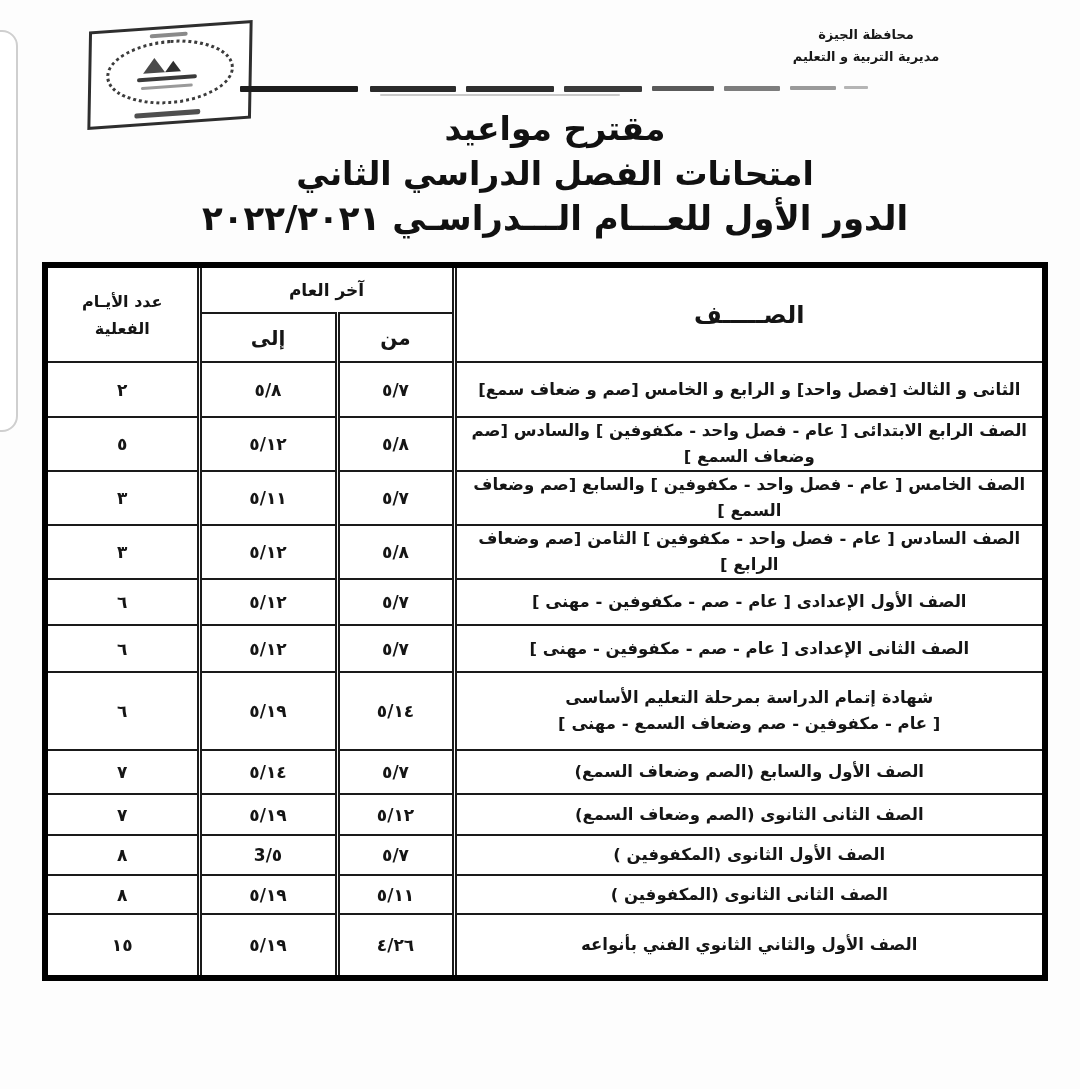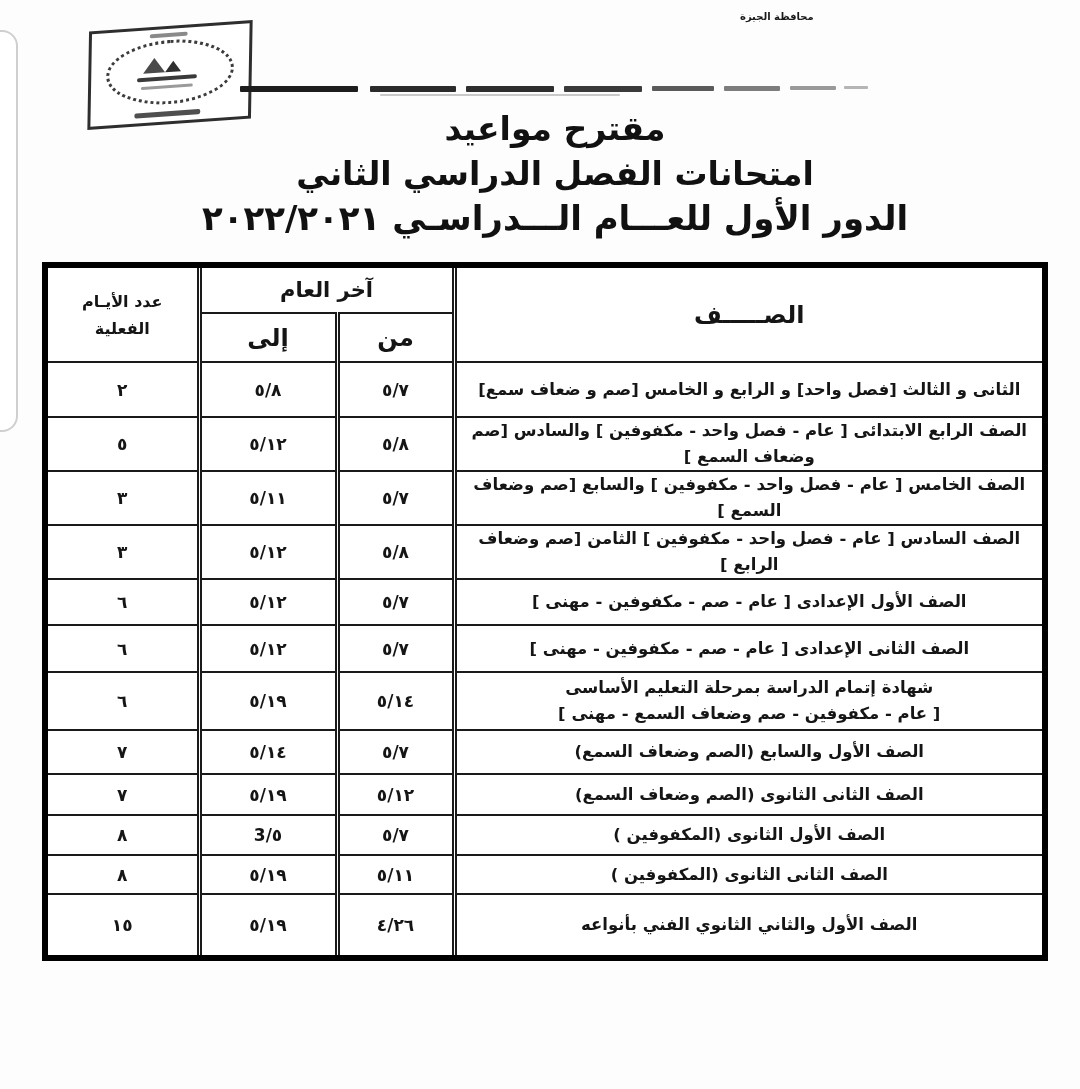--- a/index.html
+++ b/index.html
@@ -10,23 +10,23 @@
   }
 
   
   .left-card-edge {
     position:absolute; left:-30px; top:30px; width:44px; height:398px;
     border:2px solid #cfcfcf; border-radius:16px; background:#fff;
   }
 
   
   .org-block {
-    position:absolute; top:6px; right:88px; width:252px;
-    direction:rtl; text-align:left; font-weight:bold;
-    font-size:10px; line-height:22px; color:#181818;
+    position:absolute; top:24px; right:88px; width:252px;
+    direction:rtl; text-align:center; font-weight:bold;
+    font-size:13px; line-height:22px; color:#181818;
   }
 
   
   .hdr-rule { position:absolute; top:84px; left:240px; width:630px; height:16px; }
   .hdr-rule i { position:absolute; top:2px; display:block; border-radius:1px; }
   .hdr-rule .s1 { left:0;   width:118px; height:6px; background:#1d1d1d; }
   .hdr-rule .s2 { left:130px; width:86px; height:6px; background:#2b2b2b; }
   .hdr-rule .s3 { left:226px; width:88px; height:6px; background:#2e2e2e; }
   .hdr-rule .s4 { left:324px; width:78px; height:6px; background:#3a3a3a; }
   .hdr-rule .s5 { left:412px; width:62px; height:5px; background:#5a5a5a; }
@@ -77,50 +77,51 @@
     direction:rtl; border:6px solid #000; background:#fff;
   }
   .sched th, .sched td {
     border-top:2px solid #1a1a1a; border-bottom:2px solid #1a1a1a;
     border-left:5px double #1a1a1a; border-right:5px double #1a1a1a;
     text-align:center; vertical-align:middle; font-weight:bold;
     padding:0 6px; color:#151515; overflow:hidden;
   }
   .h1 { height:48px; } .h2 { height:49px; }
   .th-grade { font-size:24px; letter-spacing:1px; }
-  .th-endyear { font-size:21px; border-bottom-width:2px; }
-  .th-from, .th-to { font-size:24px; border-bottom:5px double #1a1a1a; }
+  .th-endyear { font-size:17px; border-bottom-width:2px; }
+  .th-from, .th-to { font-size:20px; border-bottom:5px double #1a1a1a; }
   .th-grade, .th-days { border-bottom:5px double #1a1a1a; }
   .th-days { font-size:16px; line-height:27px; white-space:pre-line; }
 
   td.c-grade { font-size:16.5px; line-height:26px; white-space:pre-line; }
   td.c-from, td.c-to { font-size:17px;margin-left:48px; }
   td.c-days { font-size:17px; }
 
   .r0{height:55px}.r1{height:53px}.r2{height:47px}.r3{height:47px}
-  .r4{height:46px}.r5{height:47px}.r6{height:58px}.r7{height:44px}
+  .r4{height:46px}.r5{height:47px}.r6{height:78px}.r7{height:44px}
   .r8{height:41px}.r9{height:40px}.r10{height:39px}.r11{height:64px}
 </style>
 </head>
 <body>
 
 <div class="left-card-edge"></div>
 
 <div class="stamp">
   <div class="wreath"></div>
   <div class="pyr1"></div>
   <div class="pyr2"></div>
   <div class="base-bar"></div>
   <div class="txt-top"></div>
   <div class="txt-mid"></div>
   <div class="txt-bottom"></div>
 </div>
 
 <div class="org-block">
   <div>محافظة الجيزة</div>
+  <div>مديرية التربية و التعليم</div>
 </div>
 
 <div class="hdr-rule">
   <i class="s1"></i>
     <i class="s2"></i>
     <i class="s3"></i>
     <i class="s4"></i>
   <i class="s5"></i>
     <i class="s6"></i>
     <i class="s7"></i>

